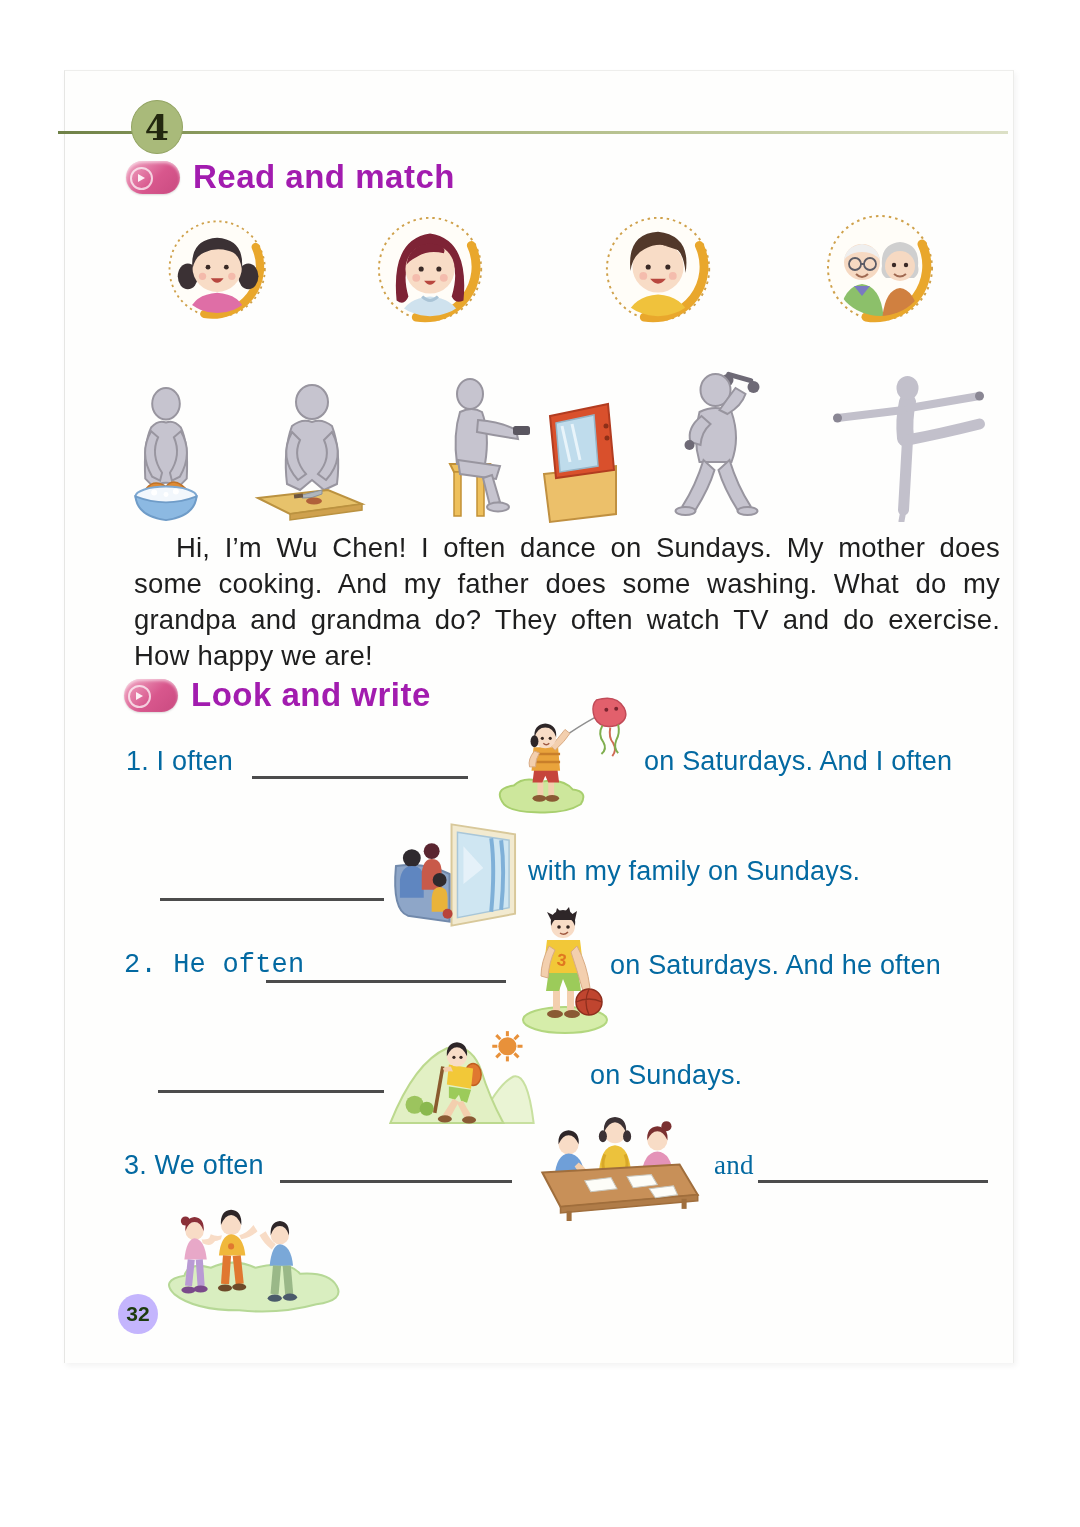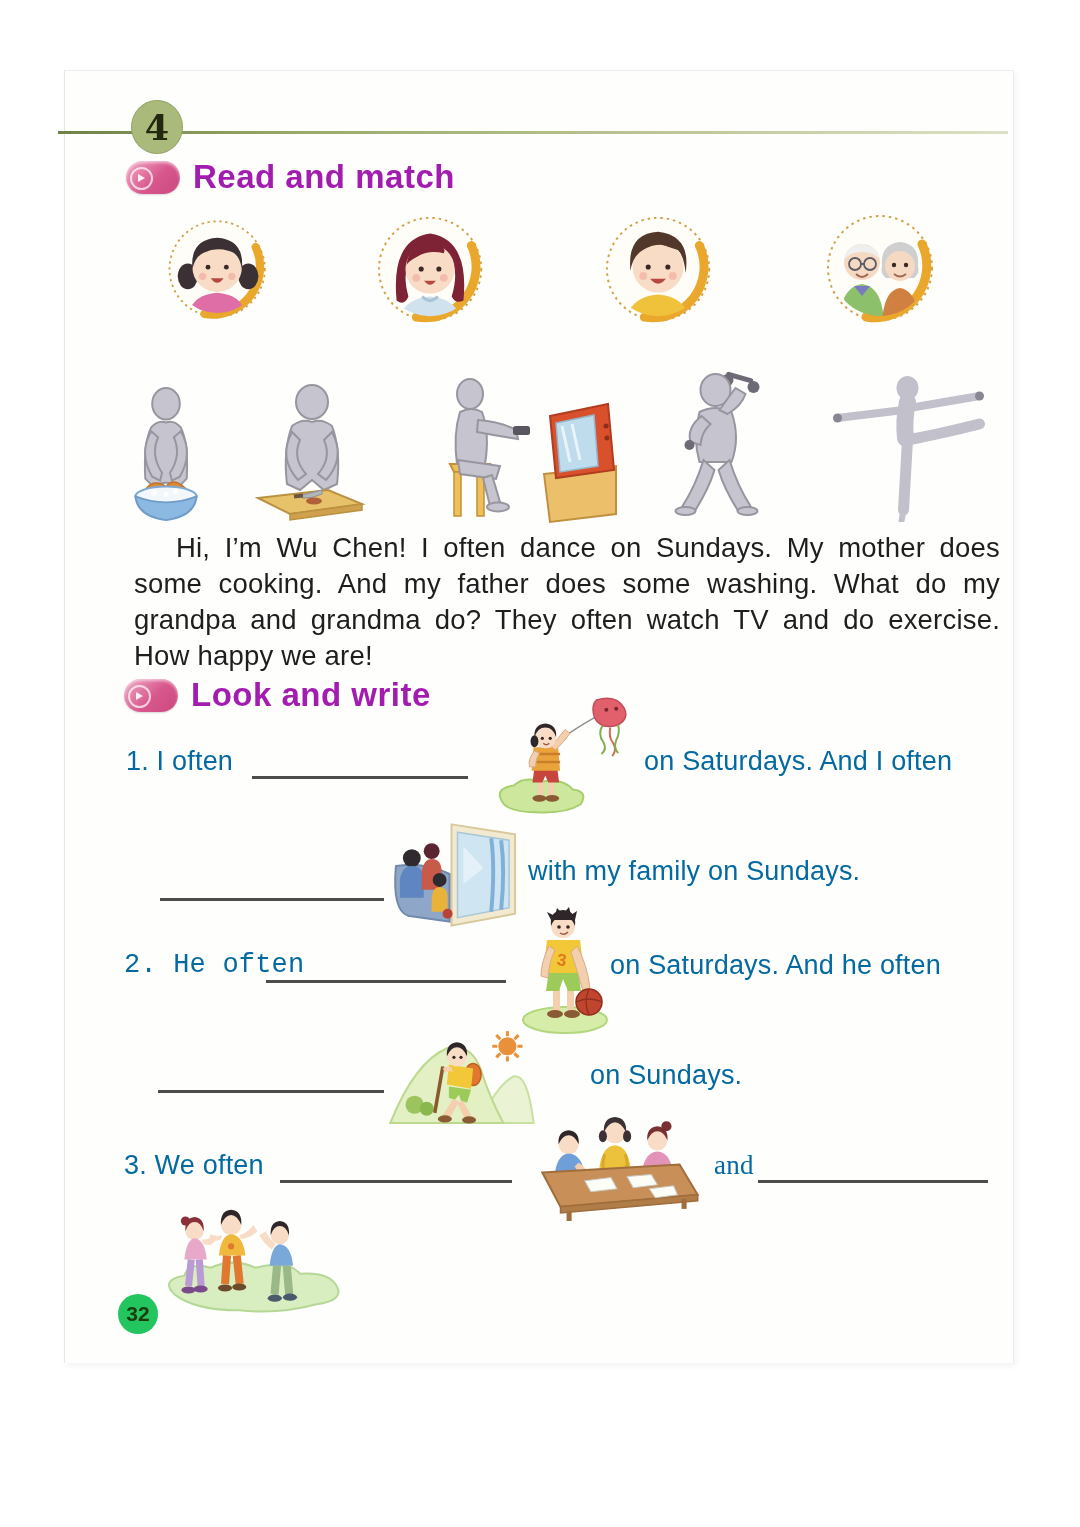--- a/index.html
+++ b/index.html
@@ -22,21 +22,21 @@
   .pill::before{content:"";position:absolute;left:4px;top:6px;width:19px;height:19px;border-radius:50%;
         border:2px solid rgba(255,255,255,.7);}
   .pill::after{content:"";position:absolute;left:12px;top:13px;width:0;height:0;
         border-left:7px solid rgba(255,255,255,.9);border-top:4px solid transparent;border-bottom:4px solid transparent;}
   .passage{position:absolute;left:126px;top:522px;width:866px;margin:8px;
            font-size:27.5px;line-height:36px;color:#1e1e1e;text-align:justify;text-indent:42px;
            letter-spacing:0.2px;}
   .ex-text{position:absolute;font-size:27px;color:#0369a1;white-space:nowrap;letter-spacing:0.2px;}
   .blank{position:absolute;height:0;border-bottom:3px solid #4c4c4c;}
   .page-badge{position:absolute;left:118px;top:1294px;width:40px;height:40px;border-radius:50%;
-              background:#22c55e;display:flex;align-items:center;justify-content:center;
+              background:#c4b5fd;display:flex;align-items:center;justify-content:center;
               font-size:21px;font-weight:bold;color:#1d3b0e;}
   svg{display:block;}
 </style>
 </head>
 <body>
 
 <div class="canvas">
   <div class="page"></div>
 
   <div class="unit-line"></div>

